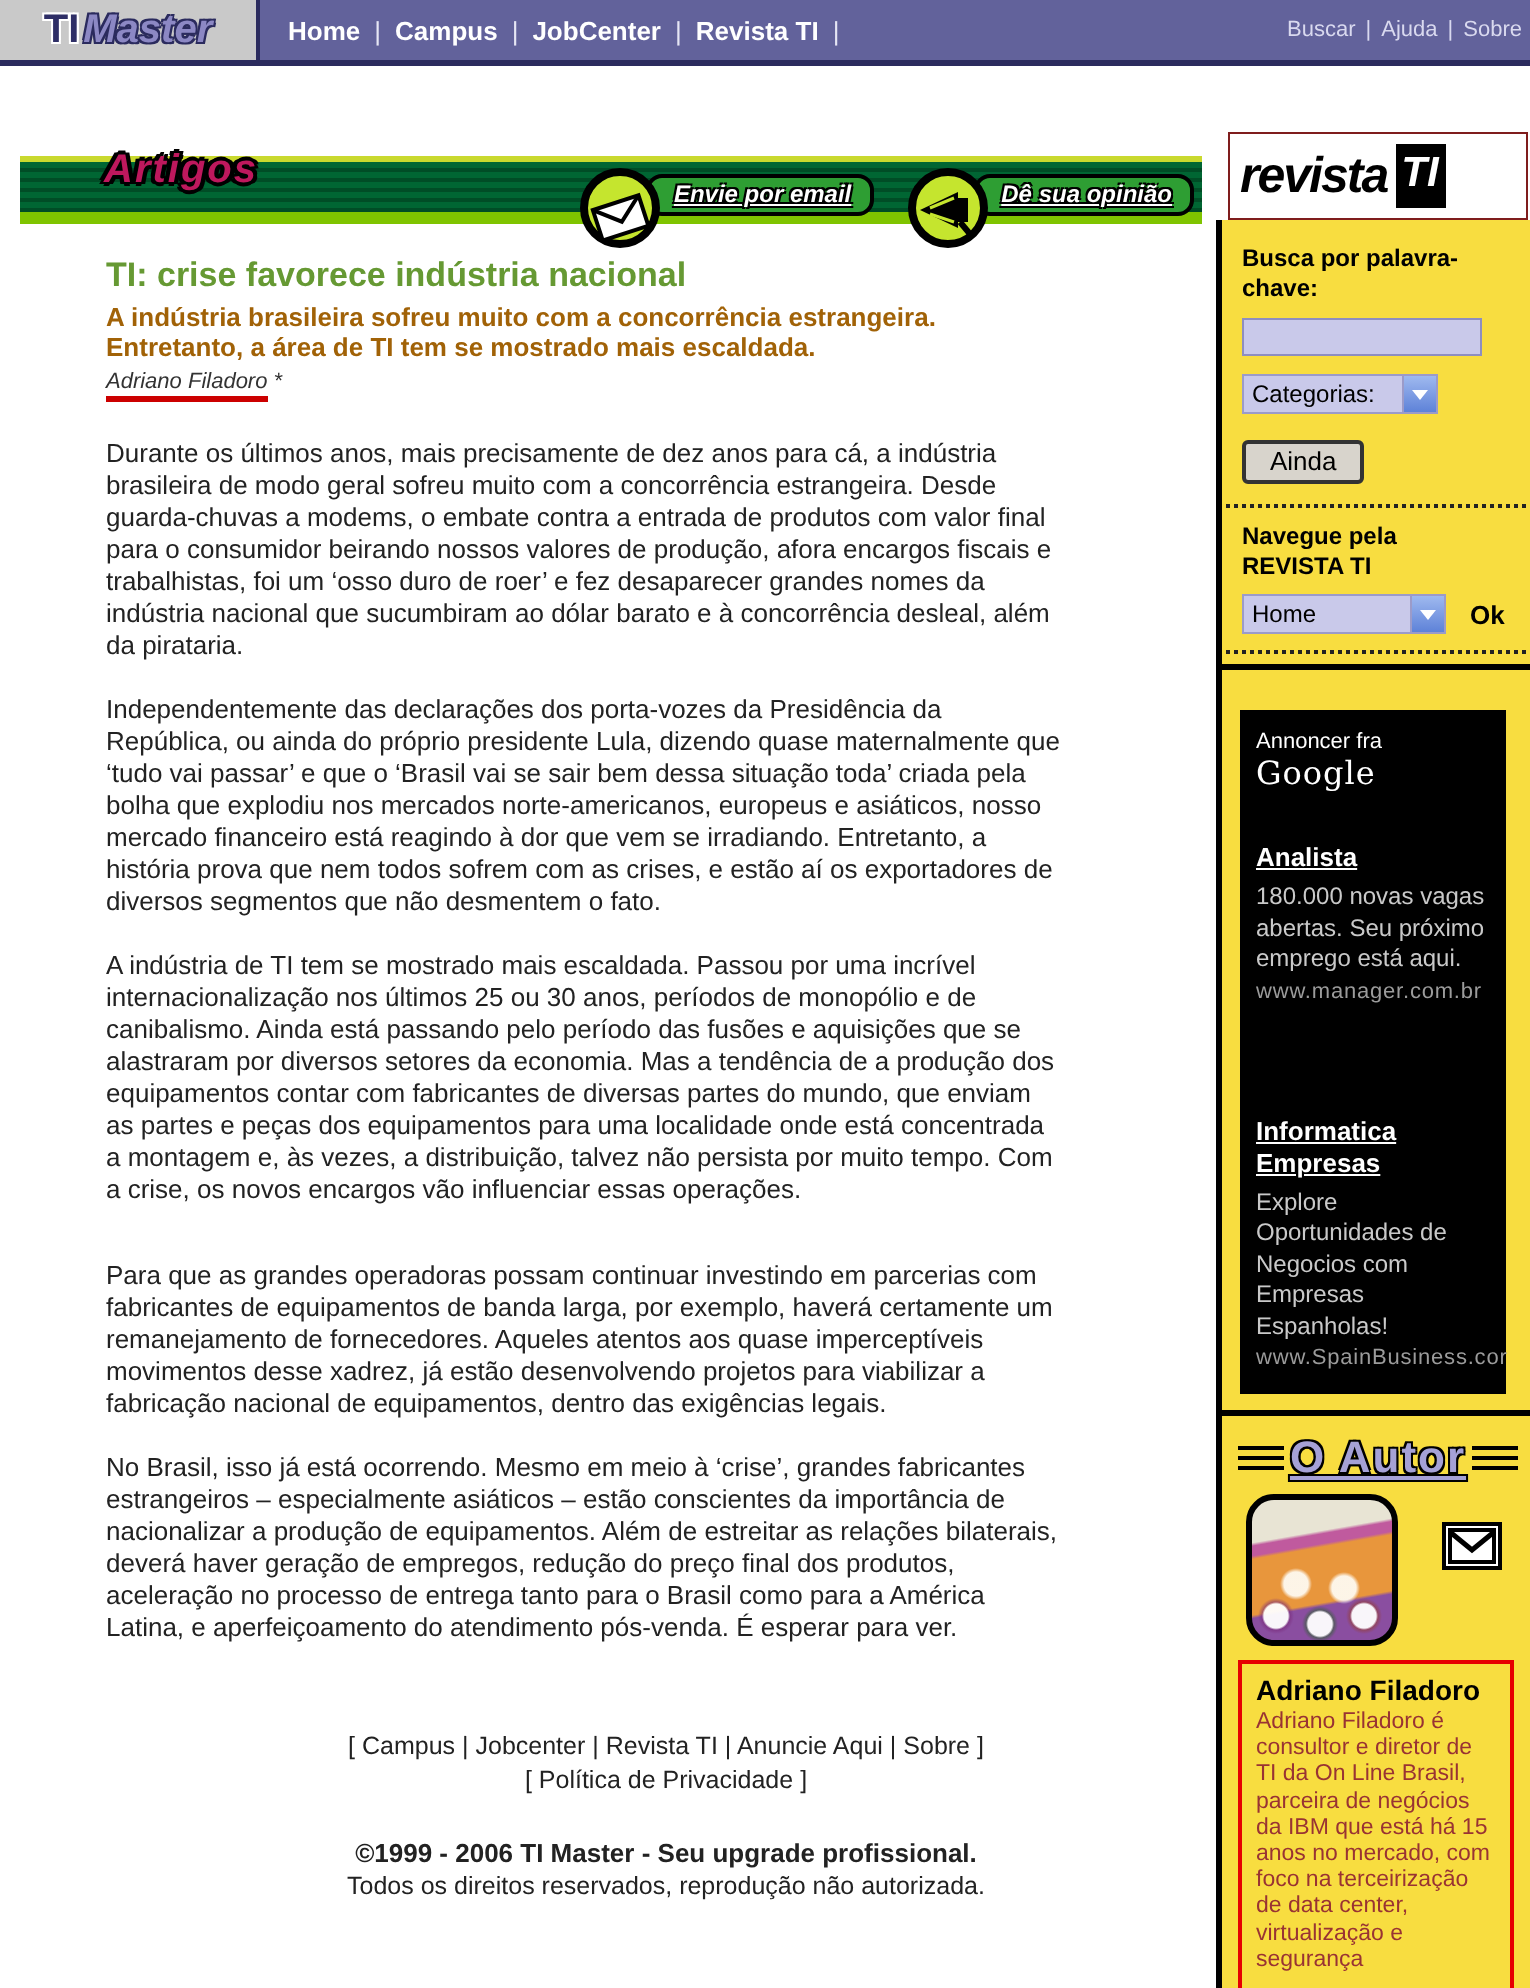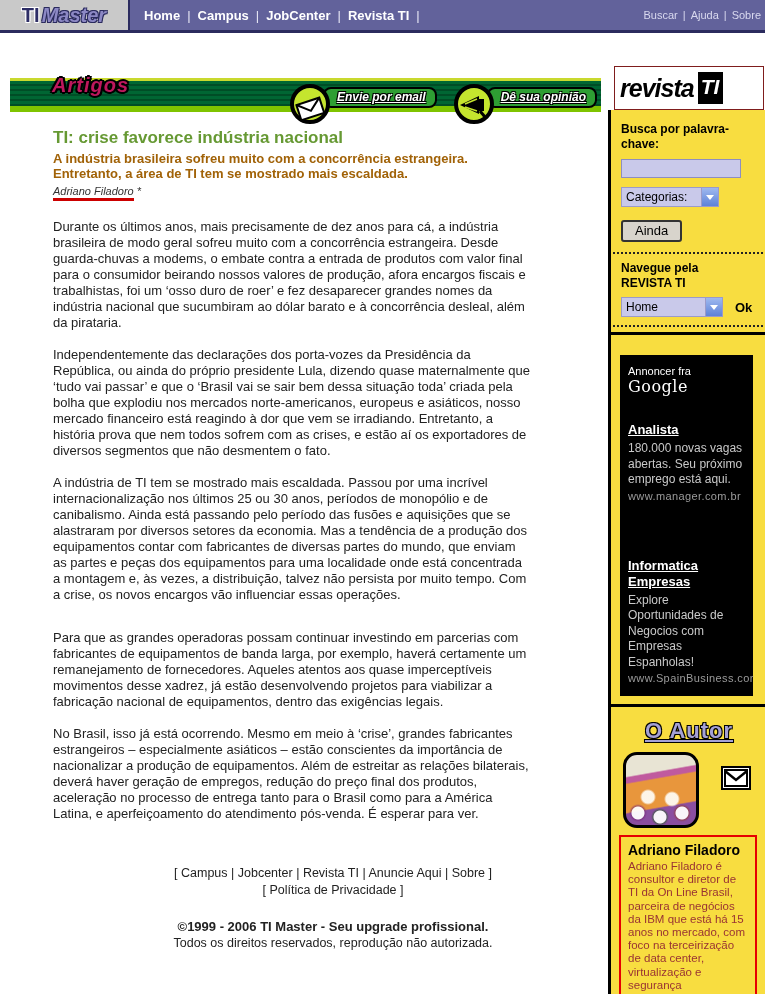--- a/index.html
+++ b/index.html
@@ -86,21 +86,21 @@
   .adbox { width:133px; background:#000; padding:10px 8px 12px 8px; }
   .ad-head { color:#fff; font-size:11px; }
   .ad-head .google { font-family:"DejaVu Serif", serif; font-size:16px; letter-spacing:.5px; }
   .ad { margin-top:24px; }
   .ad + .ad { margin-top:56px; }
   .ad-title { display:inline-block; color:#fff; font-weight:bold; font-size:13px; line-height:16px; text-decoration:underline; cursor:pointer; }
   .ad-body { margin-top:3px; color:#C9C9C9; font-size:12px; line-height:15.5px; }
   .ad-url { margin-top:2px; color:#9B9B9B; font-size:11px; letter-spacing:.4px; cursor:pointer; }
 
   .sec-author { padding:8px 6px 0 8px; }
-  .oautor { display:flex; align-items:center; gap:3px;flex-direction:column; }
+  .oautor { display:flex; align-items:center; gap:3px; }
   .hlines { flex:1; height:13px; background:repeating-linear-gradient(to bottom,#000 0 2px,transparent 2px 5px); }
   .oautor-text { font-size:22px; font-weight:bold; color:#A5A1D6; letter-spacing:1px; }
   .photorow { display:flex; margin-top:5px; }
   .photo { width:76px; height:76px; border:3px solid #000; border-radius:14px; margin-left:4px;
     background-color:#E8963C;
     background-image:
       radial-gradient(circle at 12px 58px, rgba(255,255,255,.95) 6px, rgba(120,40,120,.55) 7px, transparent 9px),
       radial-gradient(circle at 34px 62px, rgba(255,255,255,.95) 6px, rgba(40,100,40,.5) 7px, transparent 9px),
       radial-gradient(circle at 56px 58px, rgba(255,255,255,.95) 6px, rgba(150,60,40,.5) 7px, transparent 9px),
       radial-gradient(circle at 22px 42px, rgba(255,255,250,.9) 6px, transparent 8px),

